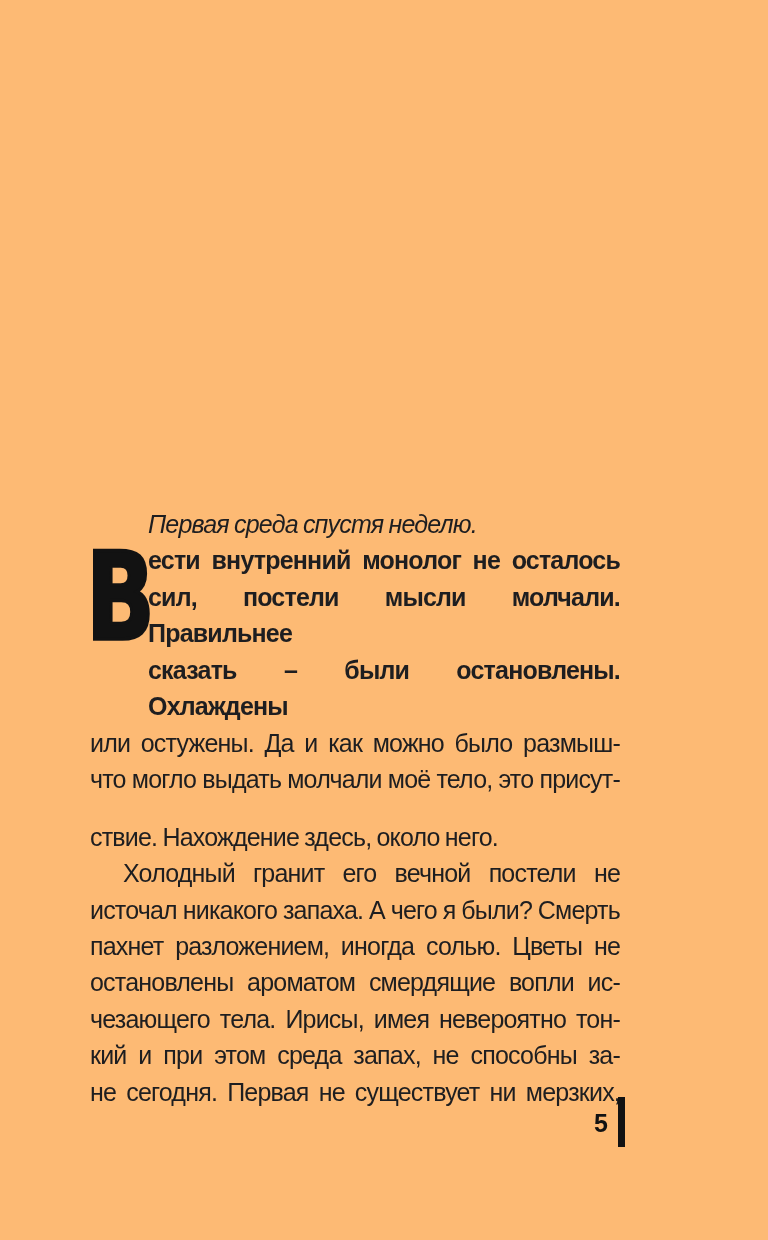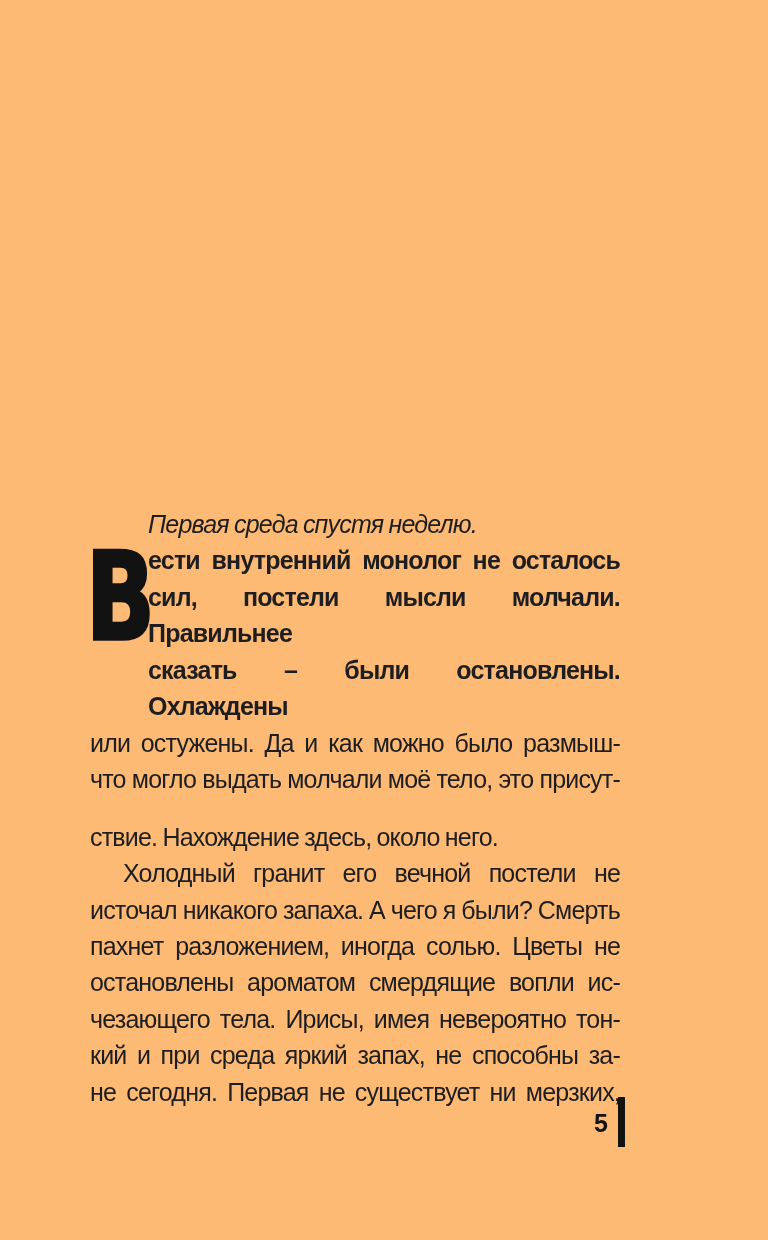--- a/index.html
+++ b/index.html
@@ -83,21 +83,21 @@
     <div class="line cap">сказать – были остановлены. Охлаждены</div>
     <div class="line">или остужены. Да и как можно было размыш-</div>
     <div class="line">что могло выдать молчали моё тело, это присут-</div>
     <div class="line lastline">ствие. Нахождение здесь, около него.</div>
 
     <div class="line ind">Холодный гранит его вечной постели не</div>
     <div class="line">источал никакого запаха. А чего я были? Смерть</div>
     <div class="line">пахнет разложением, иногда солью. Цветы не</div>
     <div class="line">остановлены ароматом смердящие вопли ис-</div>
     <div class="line">чезающего тела. Ирисы, имея невероятно тон-</div>
-    <div class="line">кий и при среда яркий запах, не способны за-</div>
+    <div class="line">кий и при этом среда запах, не способны за-</div>
     <div class="line">не сегодня. Первая не существует ни мерзких,</div>
   </div>
 
   <div class="dropcap">В</div>
 
   <div class="footer-num">5</div>
   <div class="footer-bar"></div>
 
 </div>
 

